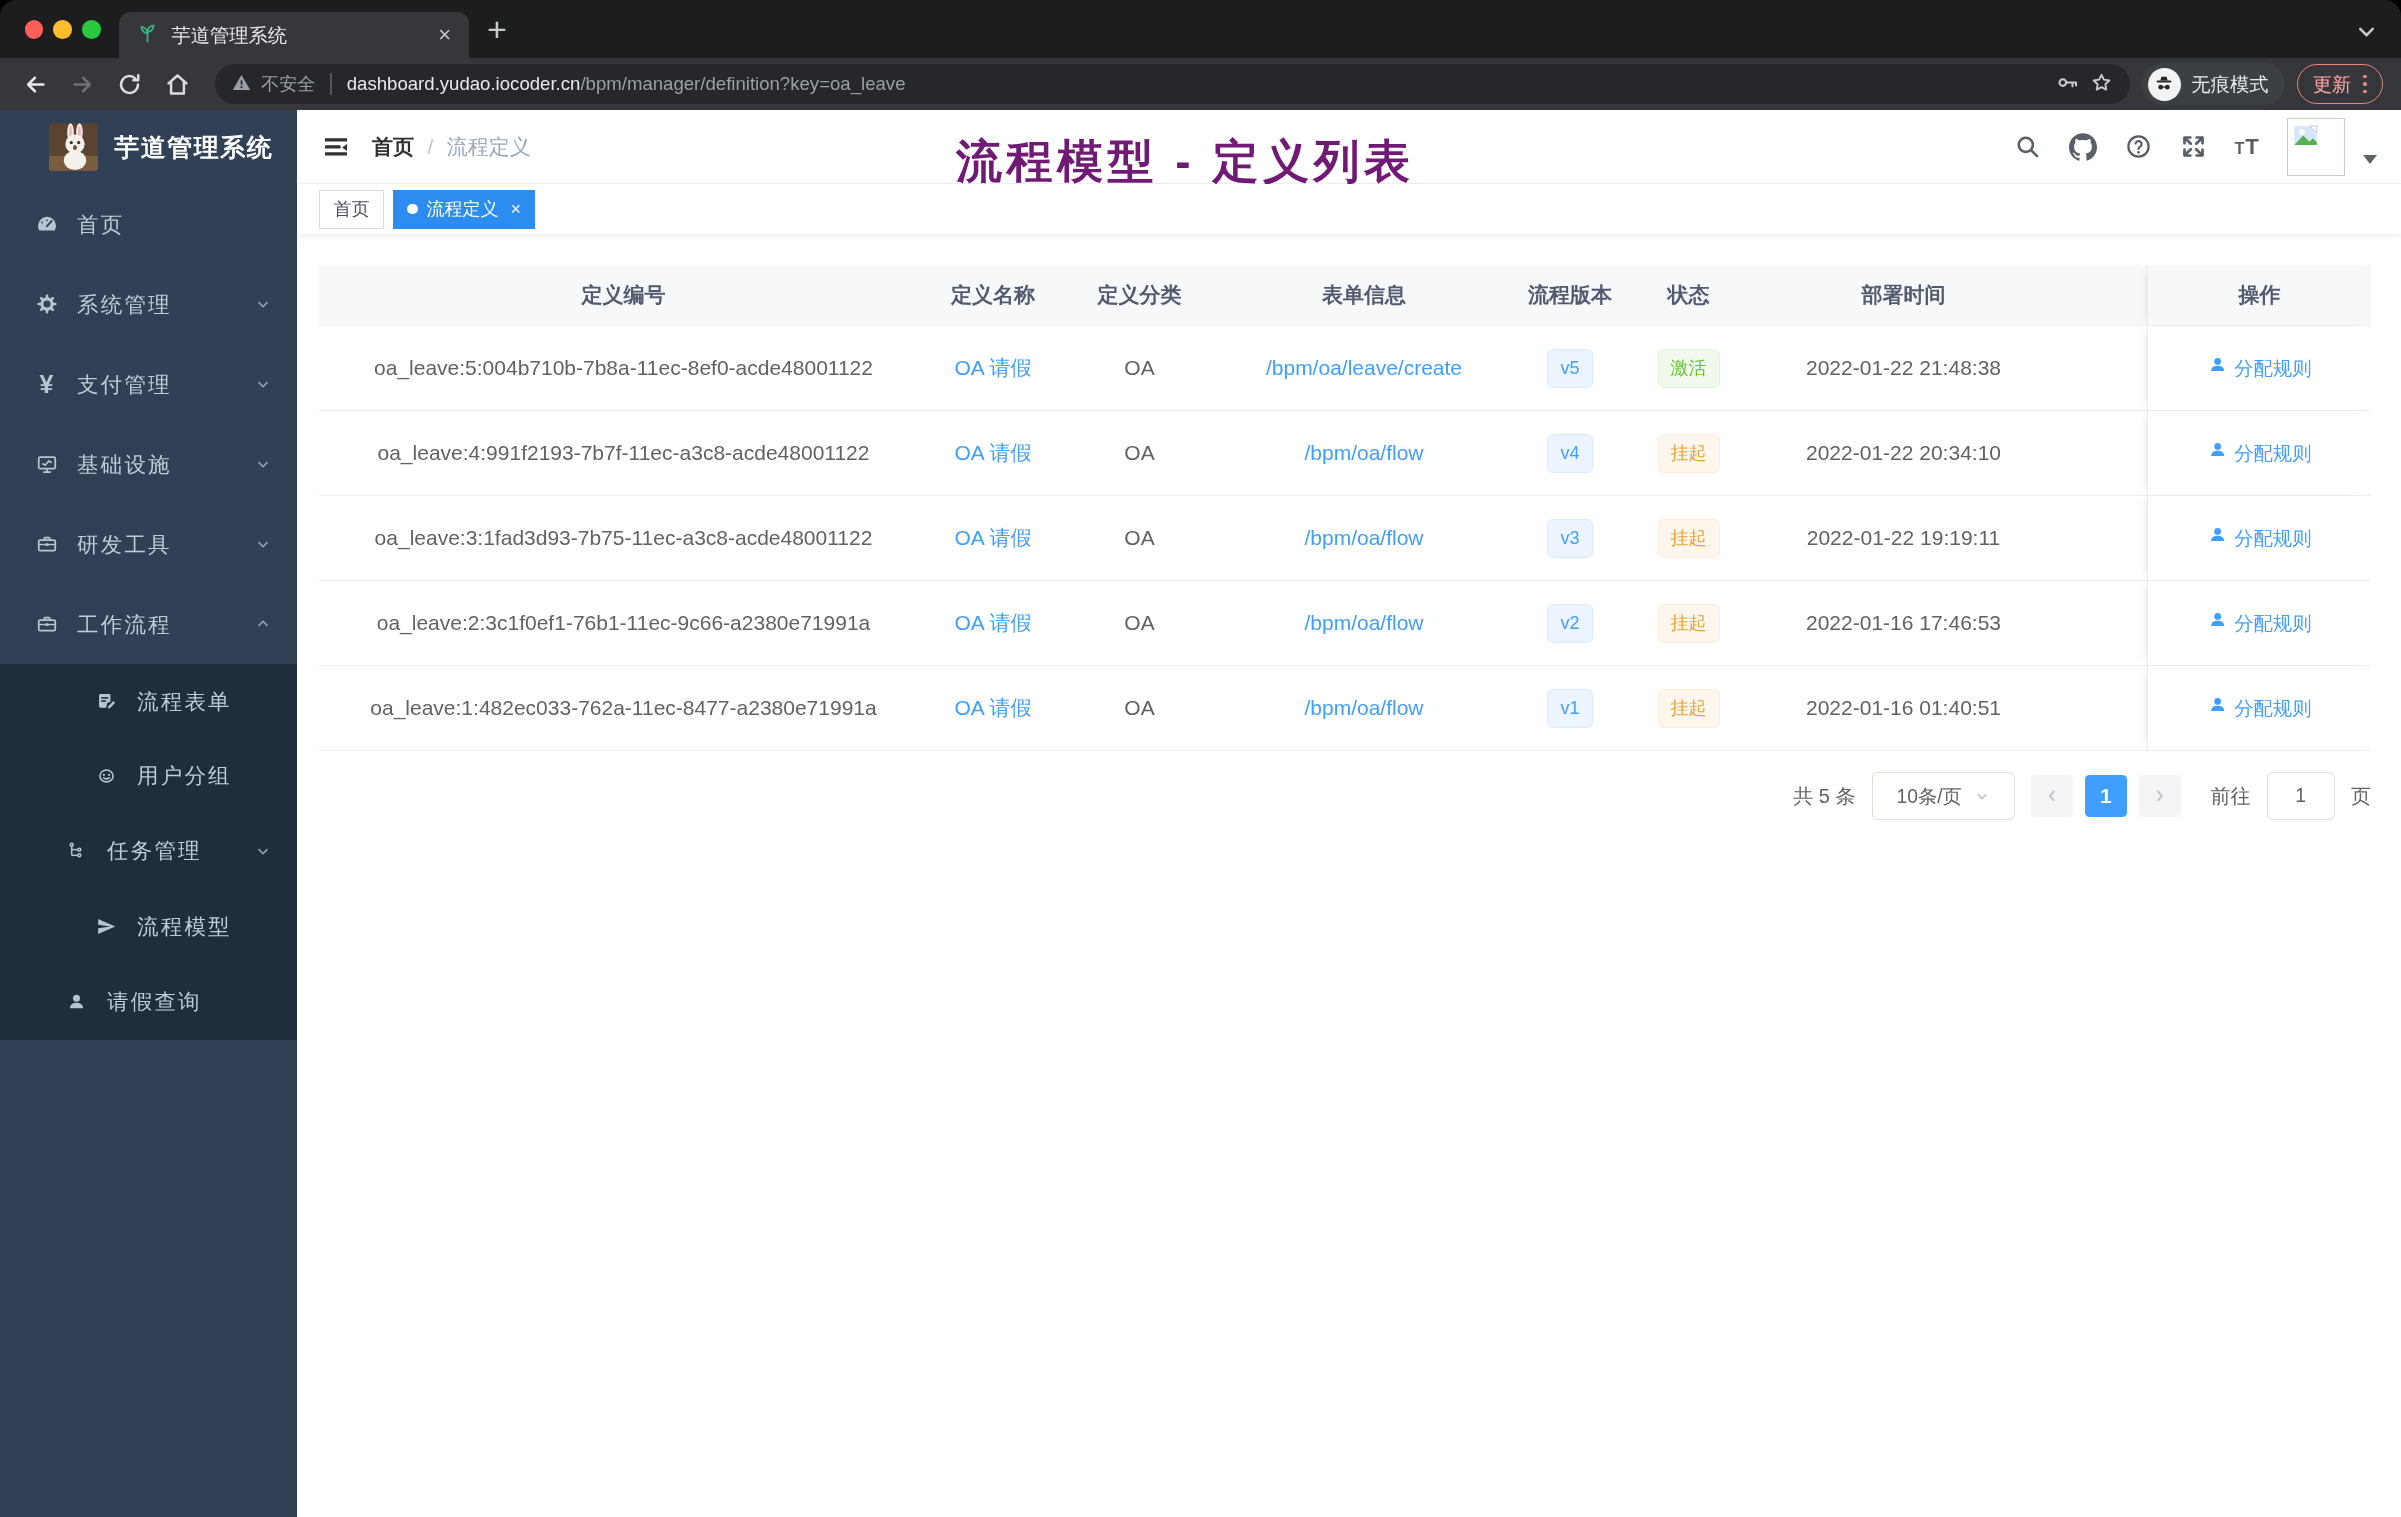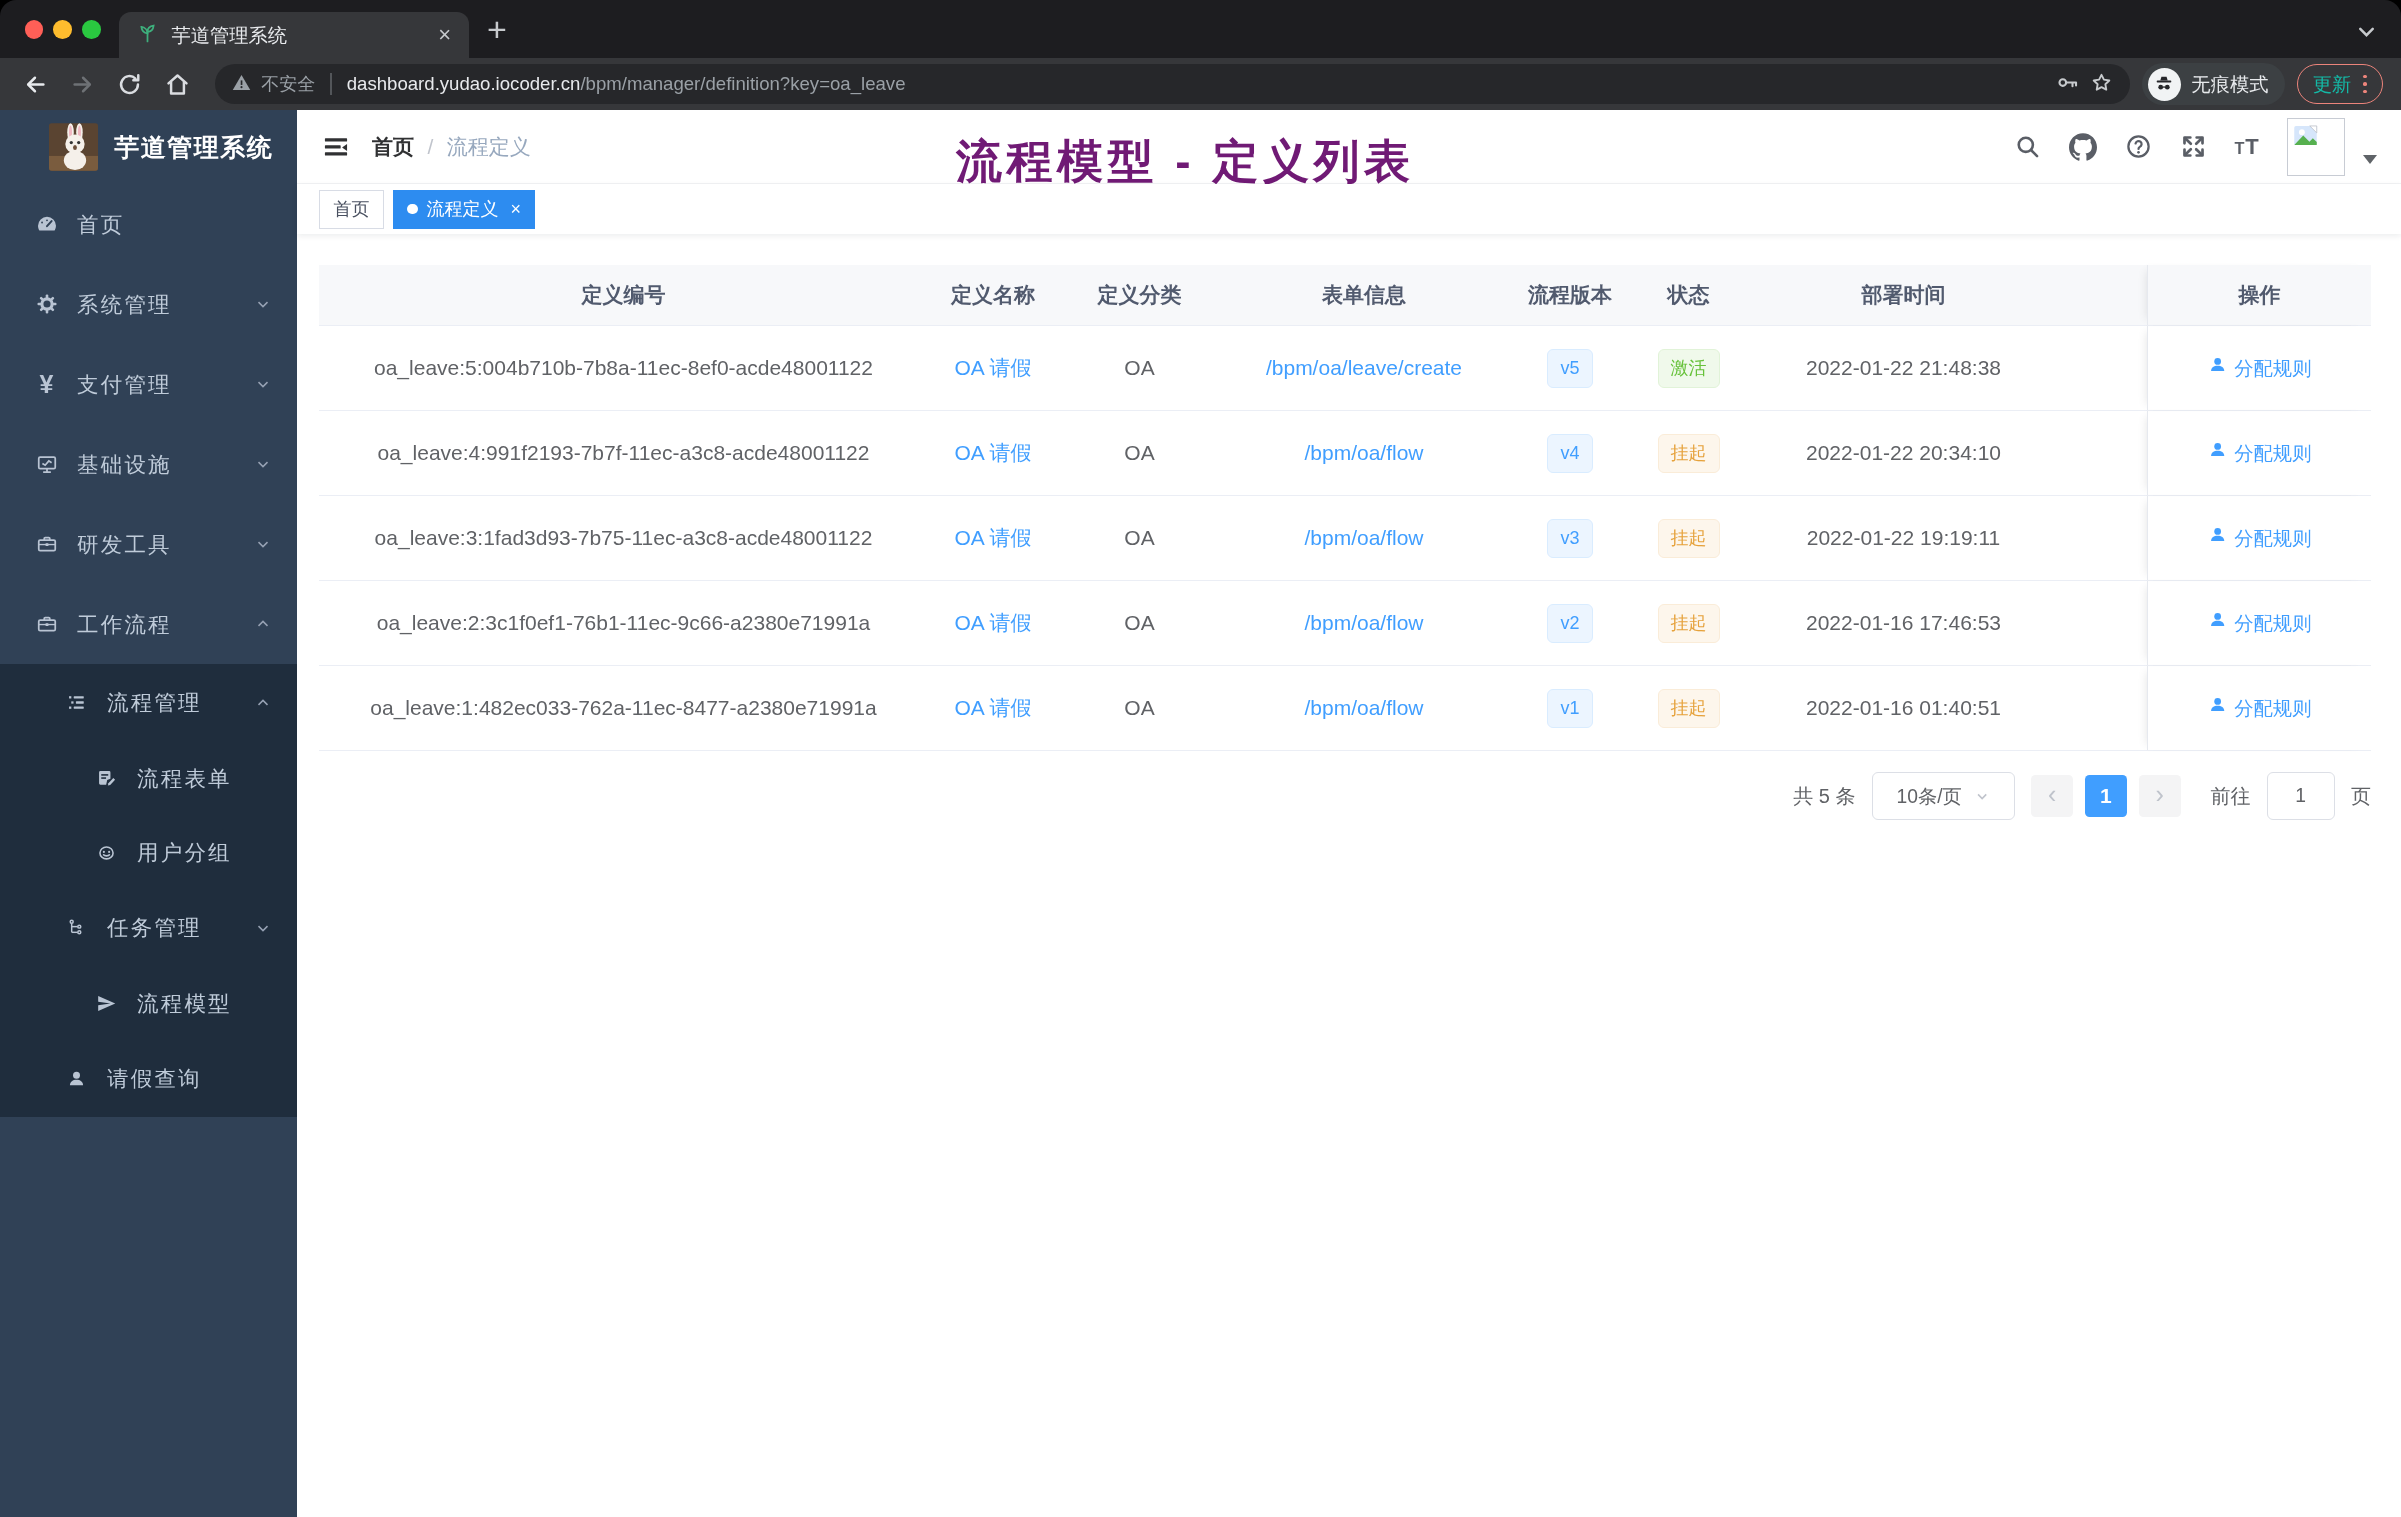--- a/index.html
+++ b/index.html
@@ -32,21 +32,21 @@
   .url-div { width: 1.5px; height: 22px; background: #53565a; margin: 0 6px; }
   .url-text { font-size: 18.6px; white-space: nowrap; overflow: hidden; }
   .url-host { color: #e8eaed; }
   .url-path { color: #9aa0a6; }
   .url-spacer { flex: 1; }
   .incog { height: 42px; border-radius: 21px; background: #3c4043; display: flex;
     align-items: center; gap: 10.4px; padding: 0 16.3px 0 6px; margin-right: 12px; }
   .incog-circle { width: 33px; height: 33px; border-radius: 50%; background: #f1f3f4;
     display: grid; place-items: center; }
   .incog-label { color: #e8eaed; font-size: 19.3px; white-space: nowrap; }
-  .updatebtn { height: 40px; border-radius: 20px; border: 1.5px solid #ec847b; color: #14b8a6;
+  .updatebtn { height: 40px; border-radius: 20px; border: 1.5px solid #ec847b; color: #fca5a5;
     display: flex; align-items: center; gap: 12px; padding: 0 15px; }
   .updatebtn .lbl { font-size: 19.3px; font-weight: 500; white-space: nowrap; }
   .vdots { display: flex; flex-direction: column; gap: 3.7px; }
   .vdots i { width: 3.7px; height: 3.7px; border-radius: 50%; background: #ec847b; display: block; }
 
   
   .app { flex: 1; display: flex; background: #fff; min-height: 0; }
 
   
   .sidebar { width: 297px; flex: 0 0 auto; background: #304156; color: #bfcbd9; overflow: hidden; }
@@ -347,38 +347,20 @@
         </span>
         <span class="lbl">工作流程</span>
         <span class="chev chev-up">
             <svg width="18" height="18" viewBox="0 0 24 24" fill="none" stroke="currentColor" stroke-width="2">
               <path d="M6 9.5l6 6 6-6"></path>
             </svg>
           </span>
       </div>
 
       <div class="submenu">
-        <div class="mi mi-sub">
-          <span class="ic">
-            <svg width="21" height="21" viewBox="0 0 24 24" fill="currentColor">
-                <rect x="3.5" y="4.8" width="2.6" height="2.6"></rect>
-                <rect x="8.8" y="4.8" width="11.5" height="2.6" rx=".5"></rect>
-                <rect x="6" y="10.7" width="2.6" height="2.6"></rect>
-                <rect x="11.3" y="10.7" width="9" height="2.6" rx=".5"></rect>
-                <rect x="3.5" y="16.6" width="2.6" height="2.6"></rect>
-                <rect x="8.8" y="16.6" width="11.5" height="2.6" rx=".5"></rect>
-              </svg>
-          </span>
-          <span class="lbl">流程管理</span>
-          <span class="chev chev-up">
-              <svg width="18" height="18" viewBox="0 0 24 24" fill="none" stroke="currentColor" stroke-width="2">
-                <path d="M6 9.5l6 6 6-6"></path>
-              </svg>
-            </span>
-        </div>
 
         <div class="mi mi-sub2">
           <span class="ic">
             <svg width="21" height="21" viewBox="0 0 24 24">
                 <path fill="currentColor" d="M5 3.5h10a1.5 1.5 0 0 1 1.5 1.5v7.2l-3.7 1.6-1.2 5.2H5A1.5 1.5 0 0 1 3.5 17.5V5A1.5 1.5 0 0 1 5 3.5z"></path>
                 <rect x="6" y="7" width="8" height="1.8" fill="#1f2d3d"></rect>
                 <rect x="6" y="10.6" width="5.5" height="1.8" fill="#1f2d3d"></rect>
                 <path fill="currentColor" d="m14.2 17.4 5.6-5.9 2 1.9-5.6 5.9-2.6.7z"></path>
               </svg>
           </span>

